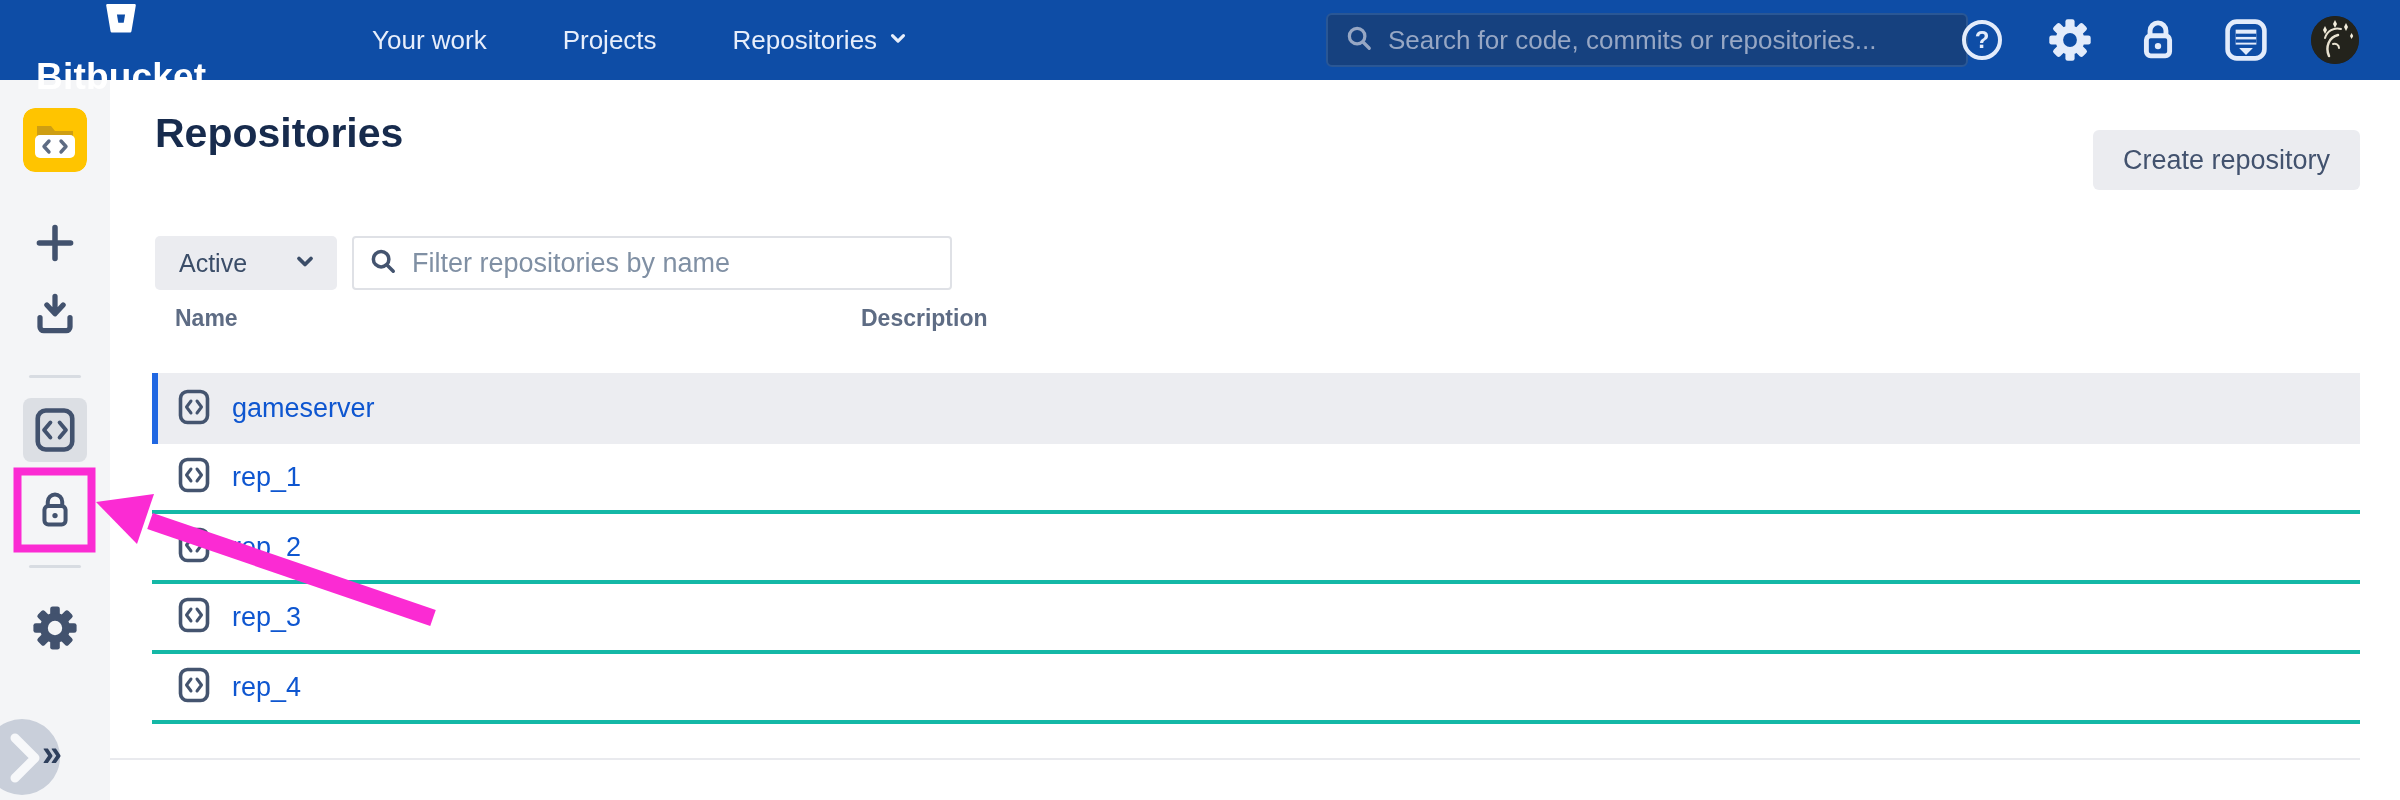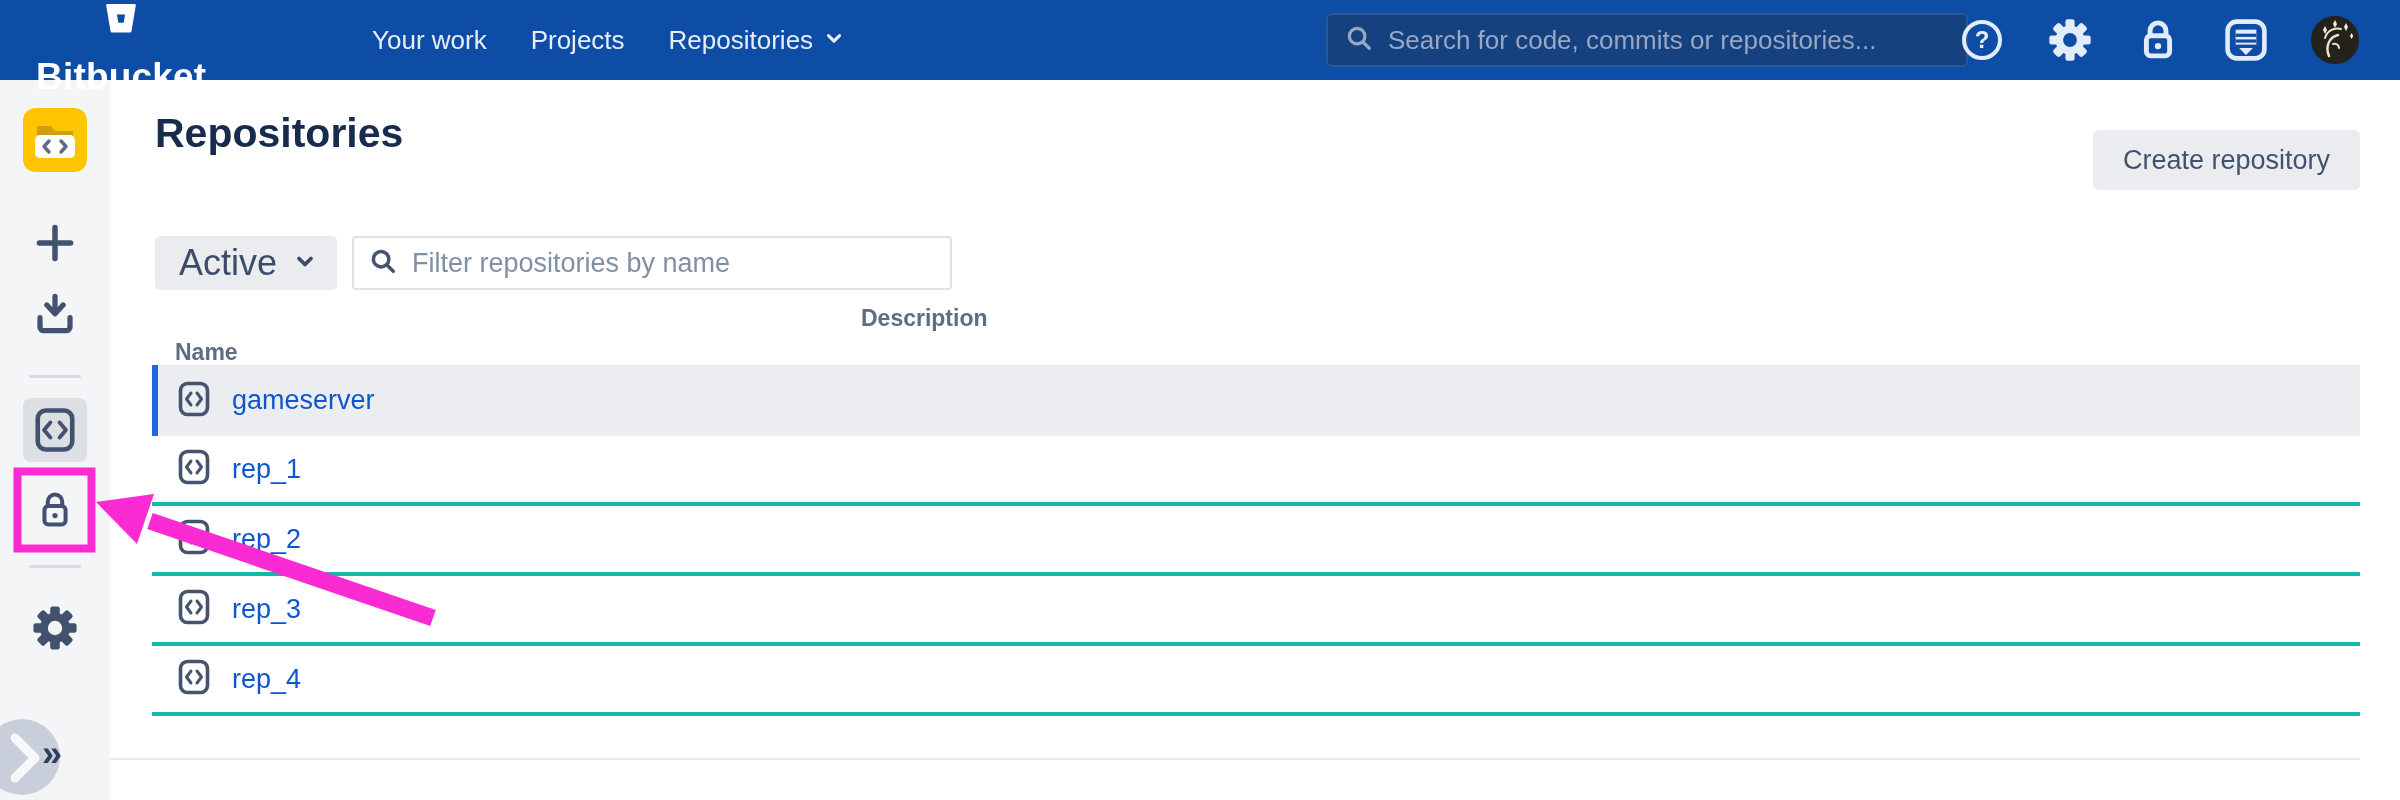--- a/index.html
+++ b/index.html
@@ -10,21 +10,21 @@
     -webkit-font-smoothing:antialiased;
   }
 
   
   .topbar {
     position:absolute; left:0; top:0; width:2400px; height:80px;
     background:#0E4DA6; display:flex; align-items:center; z-index:5;
   }
   .brand { position:absolute; left:36px; top:0; height:80px; display:flex; align-items:center; gap:14px;flex-direction:column; }
   .brand-text { color:#fff; font-size:37px; font-weight:700; letter-spacing:.2px; }
-  .topnav { position:absolute; left:372px; top:0; height:80px; display:flex; align-items:center; gap:44px; }
+  .topnav { position:absolute; left:372px; top:0; height:80px; display:flex; align-items:center; gap:76px; }
   .topnav-item { color:#E7EEFB; font-size:26px; font-weight:500; display:flex; align-items:center; gap:10px; cursor:pointer; }
   .search-wrap {
     position:absolute; left:1279px; top:13px; width:642px; height:54px;
     background:#16417F; border:2px solid #2A5795; border-radius:6px;
     display:flex; align-items:center; padding:0 16px;margin-left:47px;
   }
   .search-wrap input {
     flex:1; background:transparent; border:none; outline:none;
     font-family:"Liberation Sans", sans-serif; font-size:26px; color:#DCE6F5; margin-left:14px;
   }
@@ -67,38 +67,38 @@
     position:absolute; right:40px; top:50px; height:60px; padding:0 30px;
     background:#EBECF0; border:none; border-radius:6px; cursor:pointer;
     font-family:"Liberation Sans", sans-serif; font-size:27px; color:#42526E;
     display:flex; align-items:center;
   }
   .status-dropdown {
     position:absolute; left:45px; top:156px; width:182px; height:54px;
     background:#EBECF0; border-radius:5px; cursor:pointer;
     display:flex; align-items:center; padding:0 20px 0 24px;
   }
-  .status-dropdown .label { font-size:36px; color:#3B4D68; font-weight:500; flex:1; }
+  .status-dropdown .label { font-size:25px; color:#3B4D68; font-weight:500; flex:1; }
   .filter-box {
     position:absolute; left:242px; top:156px; width:600px; height:54px;
     background:#fff; border:2px solid #DFE1E6; border-radius:4px;
     display:flex; align-items:center; padding:0 14px;
   }
   .filter-box input {
     flex:1; border:none; outline:none; background:transparent; margin-left:14px;
     font-family:"Liberation Sans", sans-serif; font-size:27px; color:#15803d;
   }
   .filter-box input::placeholder { color:#8090A4; opacity:1; }
 
   .table-head { position:absolute; left:0; top:225px; width:2250px; height:40px; }
   .th { position:absolute; font-size:23px; font-weight:700; color:#5E6C84; }
-  .th-name { left:65px;margin-top:34px; }
+  .th-name { left:65px; }
   .th-desc { left:751px; }
 
-  .repo-table { position:absolute; left:42px; top:285px; width:2208px; }
+  .repo-table { position:absolute; left:42px; top:293px; width:2208px; }
   .repo-row {
     height:70px; display:flex; align-items:center; padding-left:26px;
     border-bottom:4px solid #14b8a6; cursor:pointer; background:#fff;
   }
   .repo-row.selected {
     background:#ECEDF1; box-shadow:inset 6px 0 0 #2067E2; border-bottom:none; height:71px;
   }
   .repo-link { margin-left:22px; font-size:27px; color:#0E56D0; text-decoration:none; }
   .bottom-rule { position:absolute; left:0; top:678px; width:2250px; height:2px; background:#E9EAEE; }
 

